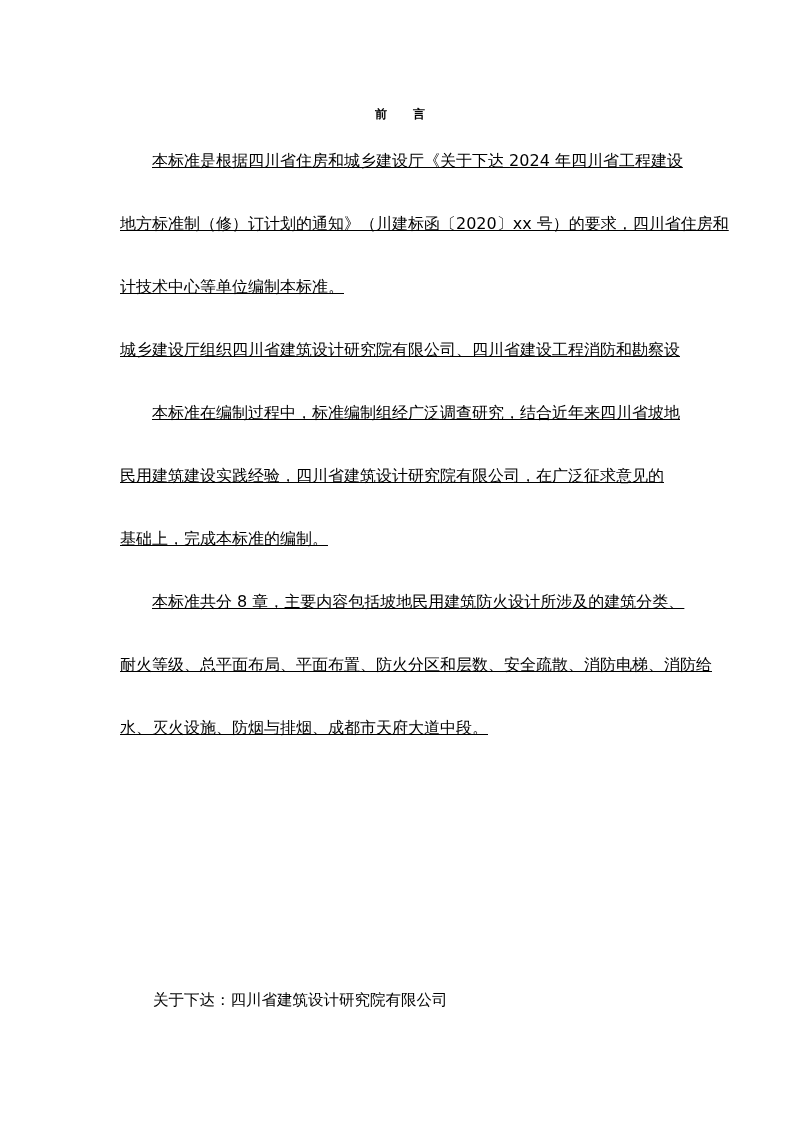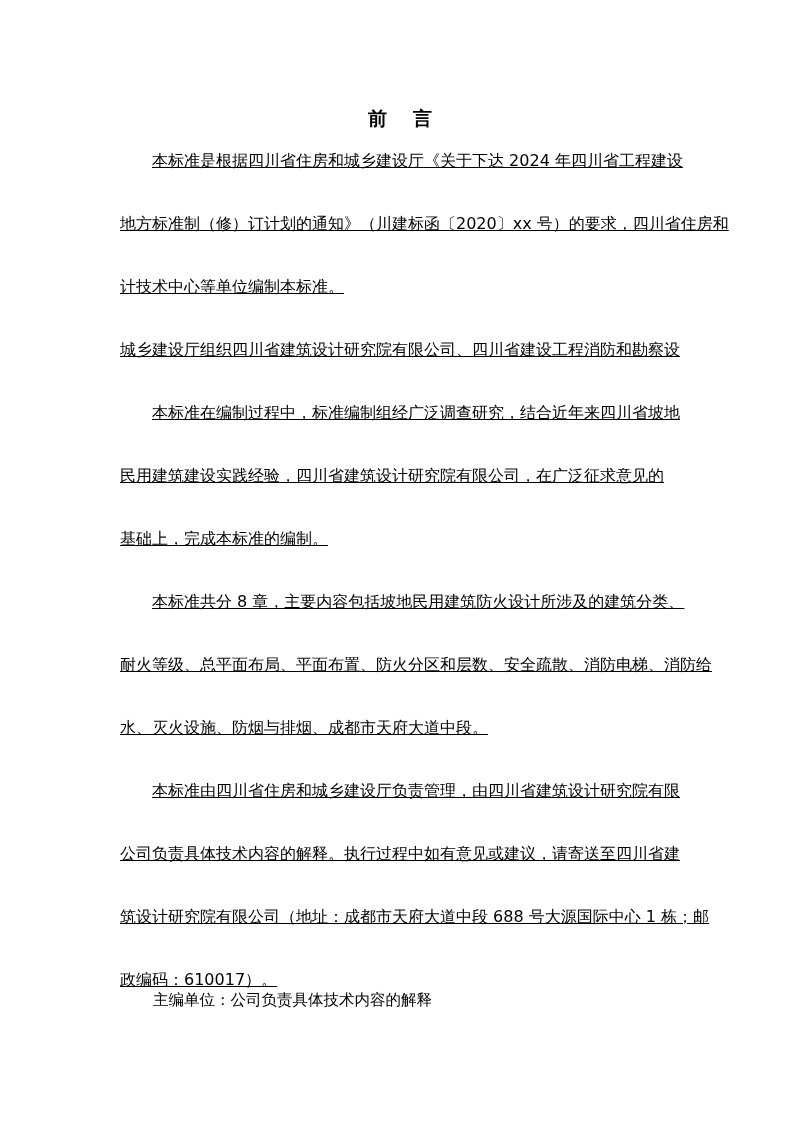--- a/index.html
+++ b/index.html
@@ -1,20 +1,20 @@
 <!DOCTYPE html>
 <html><head>
 <meta charset="utf-8">
 <style>
   html, body { margin: 0; padding: 0; background: #ffffff; }
   body { width: 800px; height: 1132px; position: relative; overflow: hidden;
          font-family: "DejaVu Sans", "Liberation Sans", sans-serif; color: #000; }
   .page { position: absolute; left: 0; top: 0; width: 800px; height: 1132px; background: #fff; }
   .title { position: absolute; top: 106px; left: 0; width: 800px; text-align: center;
-           font-size: 19px; font-weight: bold; letter-spacing: 0; }
+           font-size: 12px; font-weight: bold; letter-spacing: 0; }
   .title span { display: inline-block; }
   .title .gap { width: 26px; }
   .body { position: absolute; left: 120px; width: 562px; top: 146px; text-decoration: underline; }
   .line { display: block; white-space: nowrap; height: 63px; line-height: 30px; overflow: visible; }
   .line.indent { padding-left: 32px; }
   .sig { position: absolute; left: 153px; top: 990px; font-size: 15.5px; white-space: nowrap; }
 </style>
 </head>
 <body>
 
@@ -33,22 +33,16 @@
     <div>
       <span class="line indent">本标准在编制过程中，标准编制组经广泛调查研究，结合近年来四川省坡地</span>
       <span class="line">民用建筑建设实践经验，四川省建筑设计研究院有限公司，在广泛征求意见的</span>
       <span class="line">基础上，完成本标准的编制。</span>
     </div>
     <div>
       <span class="line indent">本标准共分 8 章，主要内容包括坡地民用建筑防火设计所涉及的建筑分类、</span>
       <span class="line">耐火等级、总平面布局、平面布置、防火分区和层数、安全疏散、消防电梯、消防给</span>
       <span class="line">水、灭火设施、防烟与排烟、成都市天府大道中段。</span>
     </div>
-    <div>
-      <span class="line indent">本标准由四川省住房和城乡建设厅负责管理，由四川省建筑设计研究院有限</span>
-      <span class="line">公司负责具体技术内容的解释。执行过程中如有意见或建议，请寄送至四川省建</span>
-      <span class="line">筑设计研究院有限公司（地址：成都市天府大道中段 688 号大源国际中心 1 栋；邮</span>
-      <span class="line">政编码：610017）。</span>
-    </div>
   </div>
 
-  <div class="sig">主编单位：公司负责具体技术内容的解释</div>
+  <div class="sig">关于下达：四川省建筑设计研究院有限公司</div>
 </div>
 
 </body></html>

